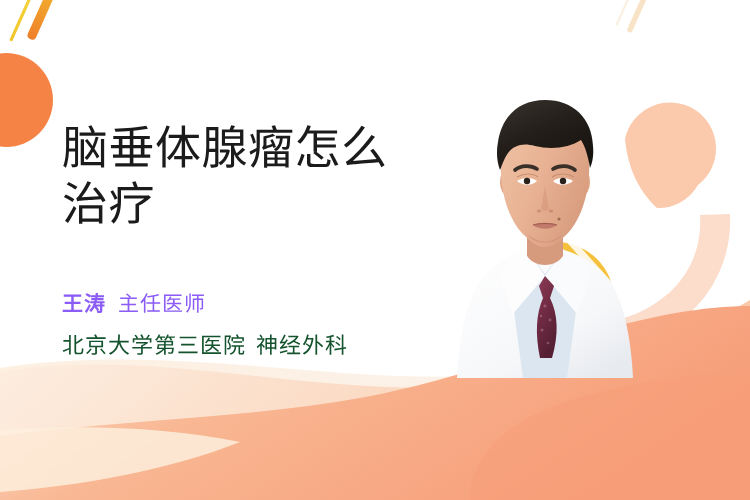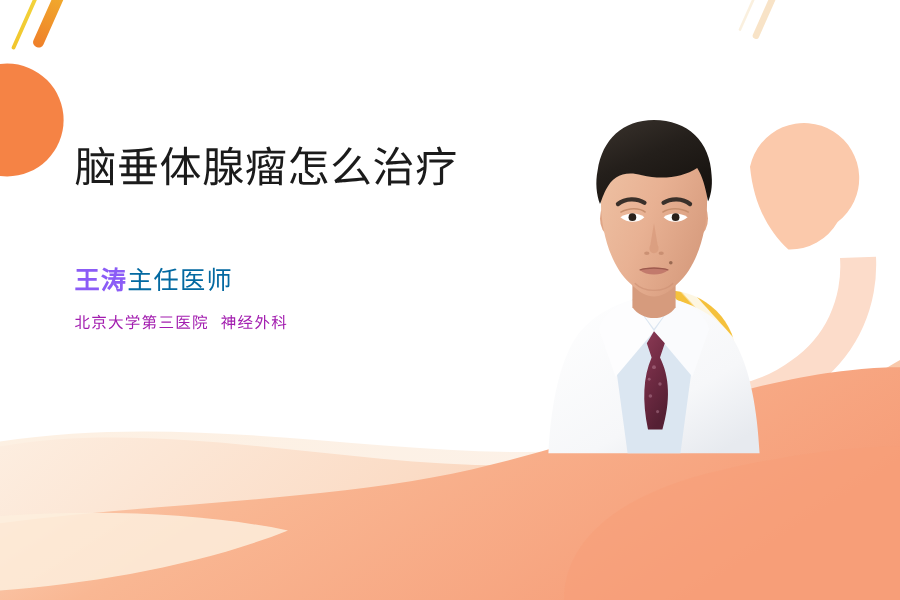--- a/index.html
+++ b/index.html
@@ -31,21 +31,21 @@
 
   
   .text-block {
     position: absolute;
     left: 62px;
     top: 120px;
     width: 360px;
     z-index: 6;
   }
   .headline {
-    font-size: 35px;
+    font-size: 46px;
     line-height: 1.22;
     font-weight: 400;
     color: #1b1b1b;
     letter-spacing: 0.5px;
     margin: 0;
     width: 340px;
     word-break: break-all;
   }
   .byline {
     margin-top: 56px;
@@ -56,27 +56,28 @@
     color: #ef7f5c;
     white-space: nowrap;
   }
   .doctor-name {
     font-weight: 700;
     color: #8b5cf6;
     letter-spacing: 1px;
   }
   .doctor-title {
     font-weight: 400;
-    color: #0369a1;
+    color: #8b5cf6;
+    margin-left: 12px;
     letter-spacing: 1px;
   }
   .affiliation-line {
-    font-size: 13px;
+    font-size: 22px;
     line-height: 1.55;
-    color: #a21caf;
+    color: #14532d;
     margin-top: 9px;
     letter-spacing: 1px;
     white-space: nowrap;
   }
   .affil-dept {
     margin-left: 10px;
   }
 
   
   .portrait-wrap {

